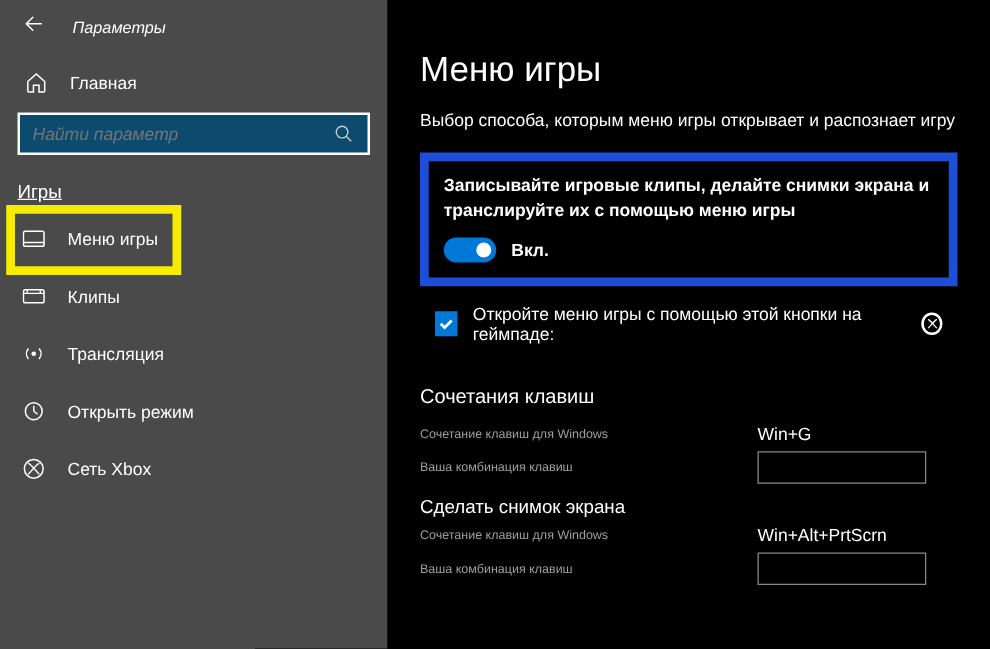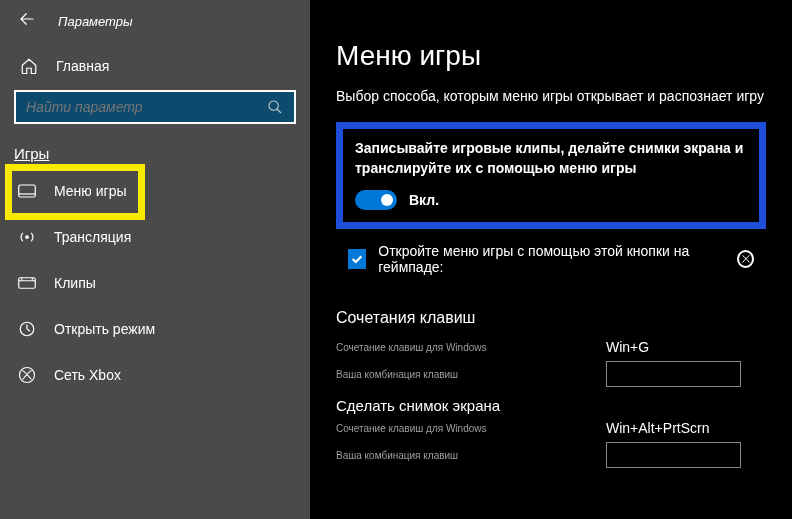--- a/index.html
+++ b/index.html
@@ -239,36 +239,36 @@
         <svg width="18" height="14" viewBox="0 0 24 18">
             <rect x="1" y="1" width="22" height="16" rx="2" stroke="#fff" stroke-width="1.6" fill="none"></rect>
             <line x1="1" y1="13" x2="23" y2="13" stroke="#fff" stroke-width="1.6"></line>
           </svg>
       </span>
       <span>Меню игры</span>
     </div>
 
     <div class="nav-item">
       <span class="icon">
-        <svg width="18" height="18" viewBox="0 0 24 24">
-            <circle cx="12" cy="12" r="2.5" fill="#fff"></circle>
-            <path d="M6 7a8 8 0 000 10M18 7a8 8 0 010 10" stroke="#fff" stroke-width="1.6" fill="none" stroke-linecap="round"></path>
-          </svg>
-      </span>
-      <span>Трансляция</span>
-    </div>
-
-    <div class="nav-item">
-      <span class="icon">
         <svg width="18" height="16" viewBox="0 0 24 20">
             <rect x="1" y="3" width="22" height="14" rx="2" stroke="#fff" stroke-width="1.6" fill="none"></rect>
             <path d="M1 7h22M5 3v4M19 3v4" stroke="#fff" stroke-width="1.4"></path>
           </svg>
       </span>
       <span>Клипы</span>
+    </div>
+
+    <div class="nav-item">
+      <span class="icon">
+        <svg width="18" height="18" viewBox="0 0 24 24">
+            <circle cx="12" cy="12" r="2.5" fill="#fff"></circle>
+            <path d="M6 7a8 8 0 000 10M18 7a8 8 0 010 10" stroke="#fff" stroke-width="1.6" fill="none" stroke-linecap="round"></path>
+          </svg>
+      </span>
+      <span>Трансляция</span>
     </div>
 
     <div class="nav-item">
       <span class="icon">
         <svg width="18" height="18" viewBox="0 0 24 24">
             <circle cx="12" cy="12" r="9" stroke="#fff" stroke-width="1.6" fill="none"></circle>
             <line x1="12" y1="6" x2="12" y2="12" stroke="#fff" stroke-width="1.6"></line>
             <line x1="12" y1="12" x2="16" y2="15" stroke="#fff" stroke-width="1.6"></line>
           </svg>
       </span>

